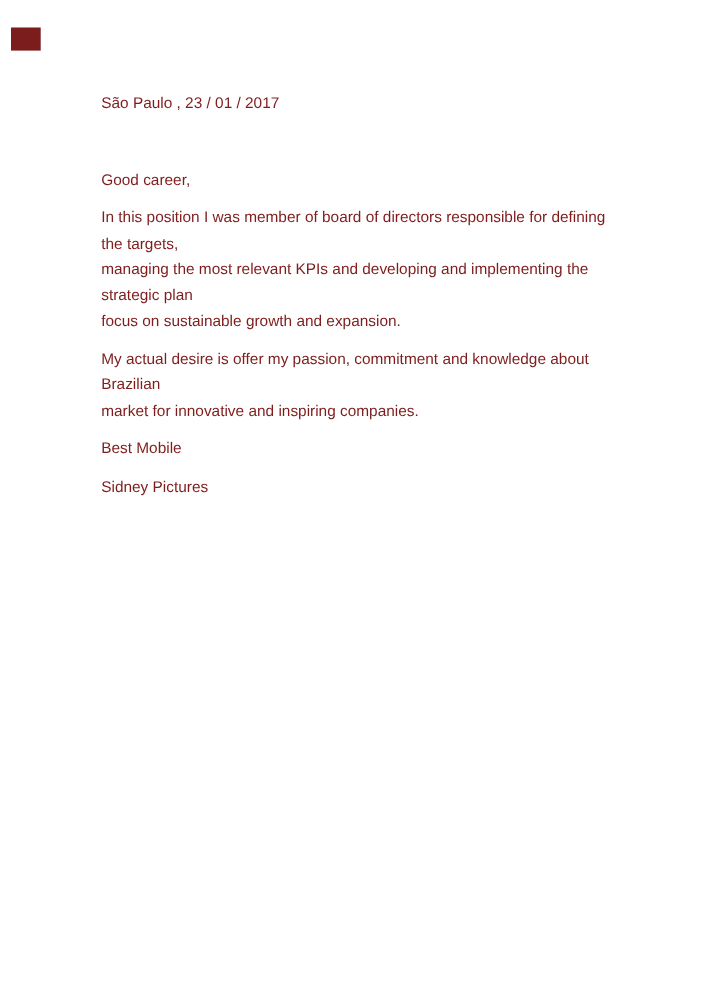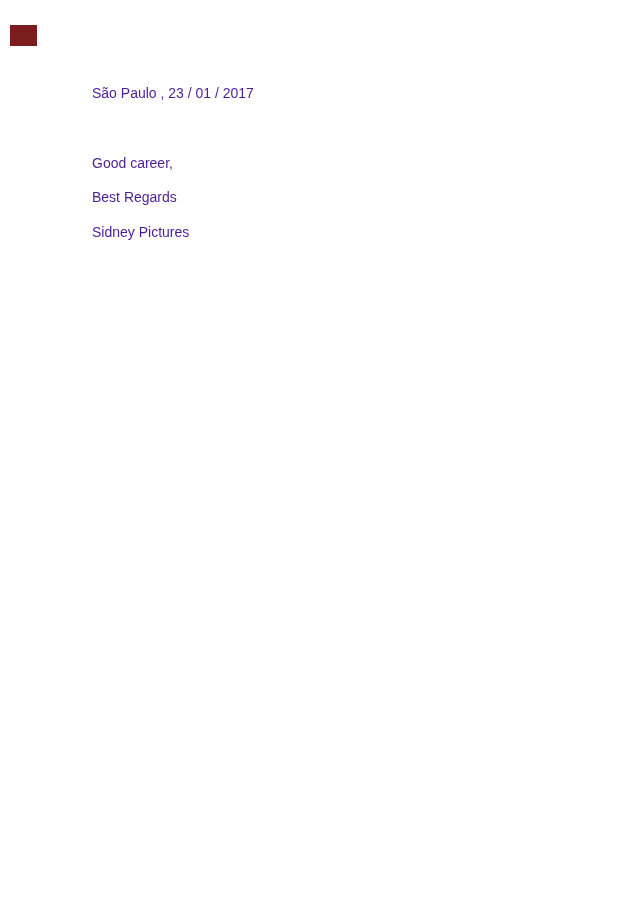--- a/index.html
+++ b/index.html
@@ -21,21 +21,21 @@
     top: 25px;
     width: 27px;
     height: 21px;
     background: #7b1d1d;
   }
   .letter-body {
     position: absolute;
     left: 92px;
     top: 82px;
     width: 470px;
-    color: #4c1d95;
+    color: #7f1d1d;
     font-size: 14px;
     line-height: 23.5px;
     text-align: left;
   }
   .date-line {
     margin: 0 0 46px 0;
   }
   .greeting {
     margin: 0 0 11px 0;
   }
@@ -57,21 +57,23 @@
   <div class="corner-mark"></div>
 
   <div class="letter-body">
 
     <div class="date-line">São Paulo , 23 / 01 / 2017</div>
 
     <div class="greeting">Good career,</div>
 
 
 
+    <div class="para">In this position I was member of board of directors responsible for defining the targets,<br>managing the most relevant KPIs and developing and implementing the strategic plan<br>focus on sustainable growth and expansion.</div>
+
+    <div class="para">My actual desire is offer my passion, commitment and knowledge about Brazilian<br>market for innovative and inspiring companies.</div>
 
 
-
-    <div class="closing">Best Regards</div>
+    <div class="closing">Best Mobile</div>
 
     <div class="signature">Sidney Pictures</div>
 
   </div>
 </div>
 
 </body></html>

